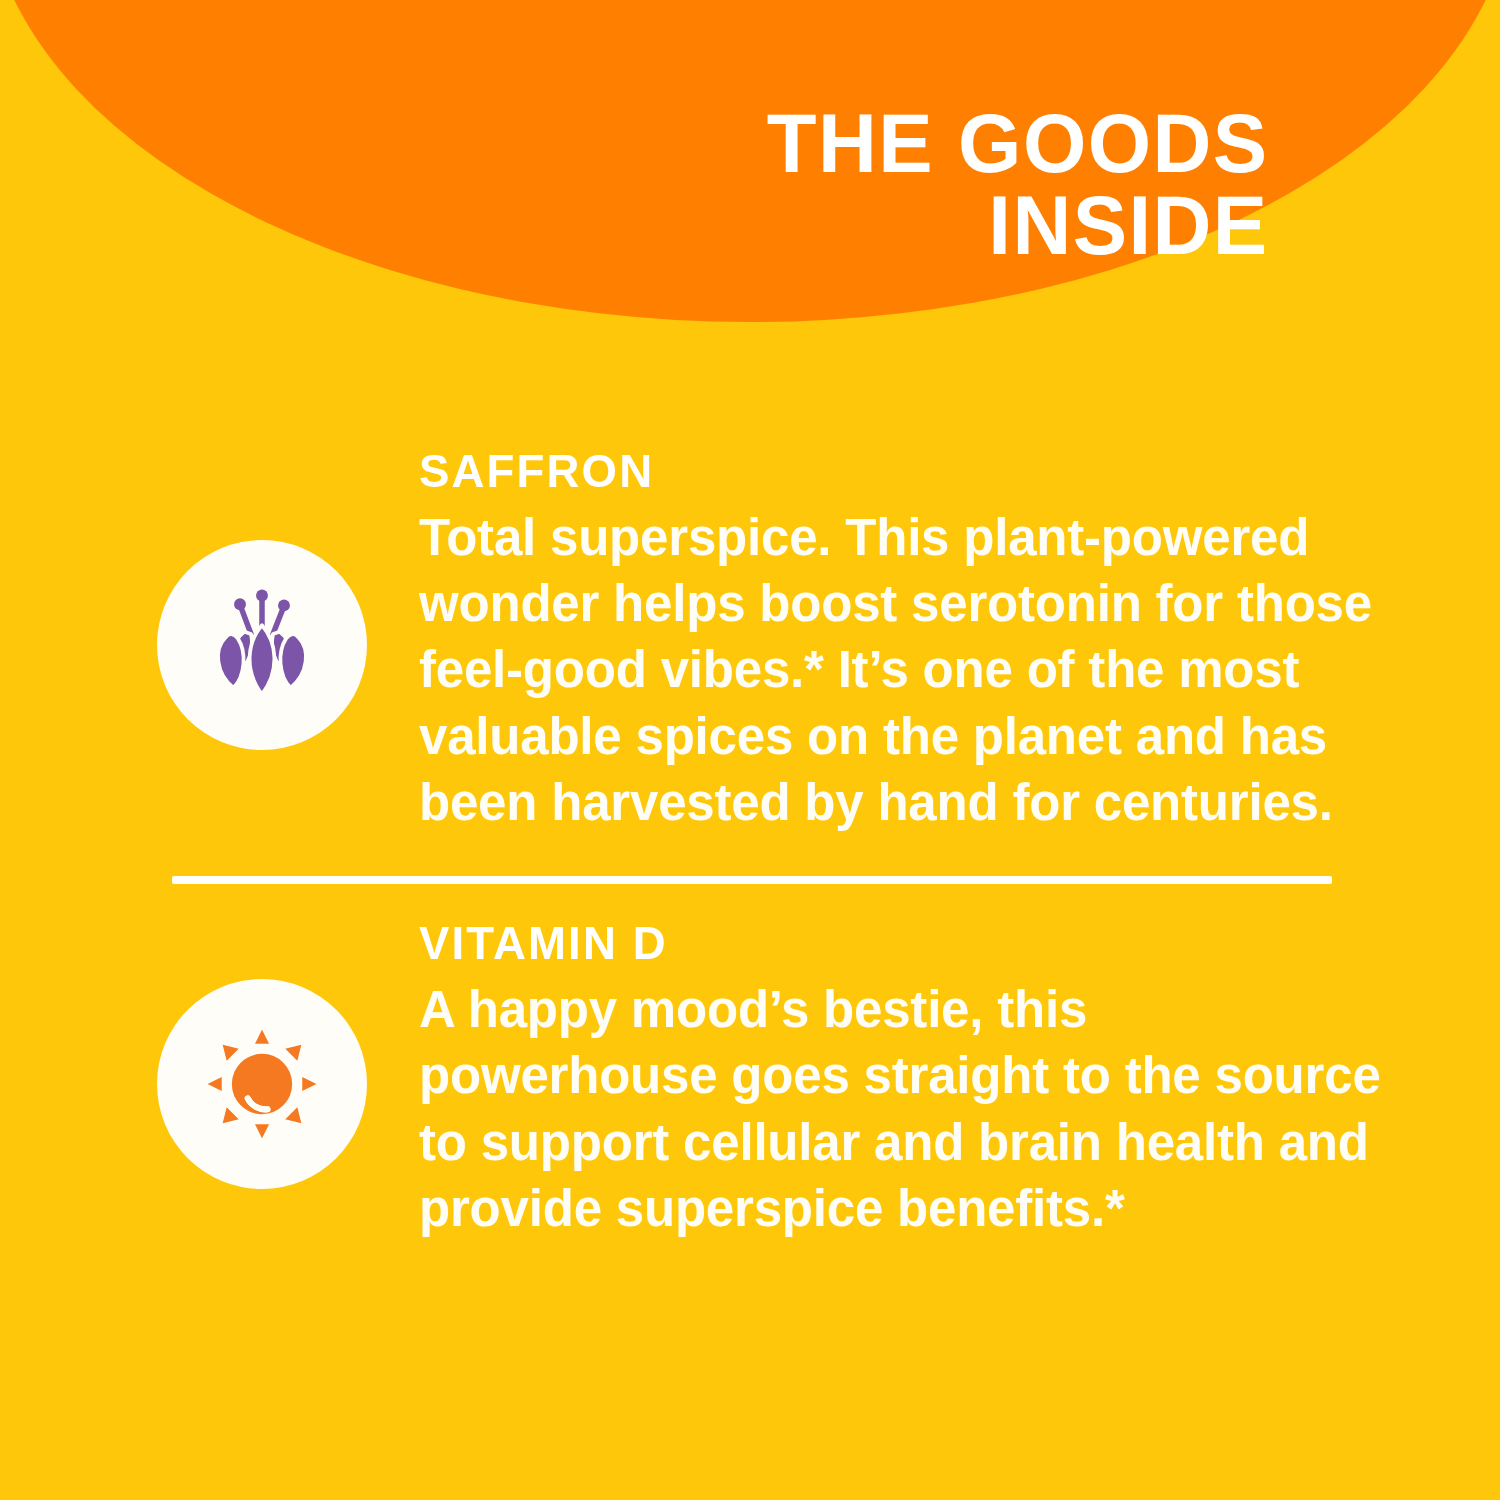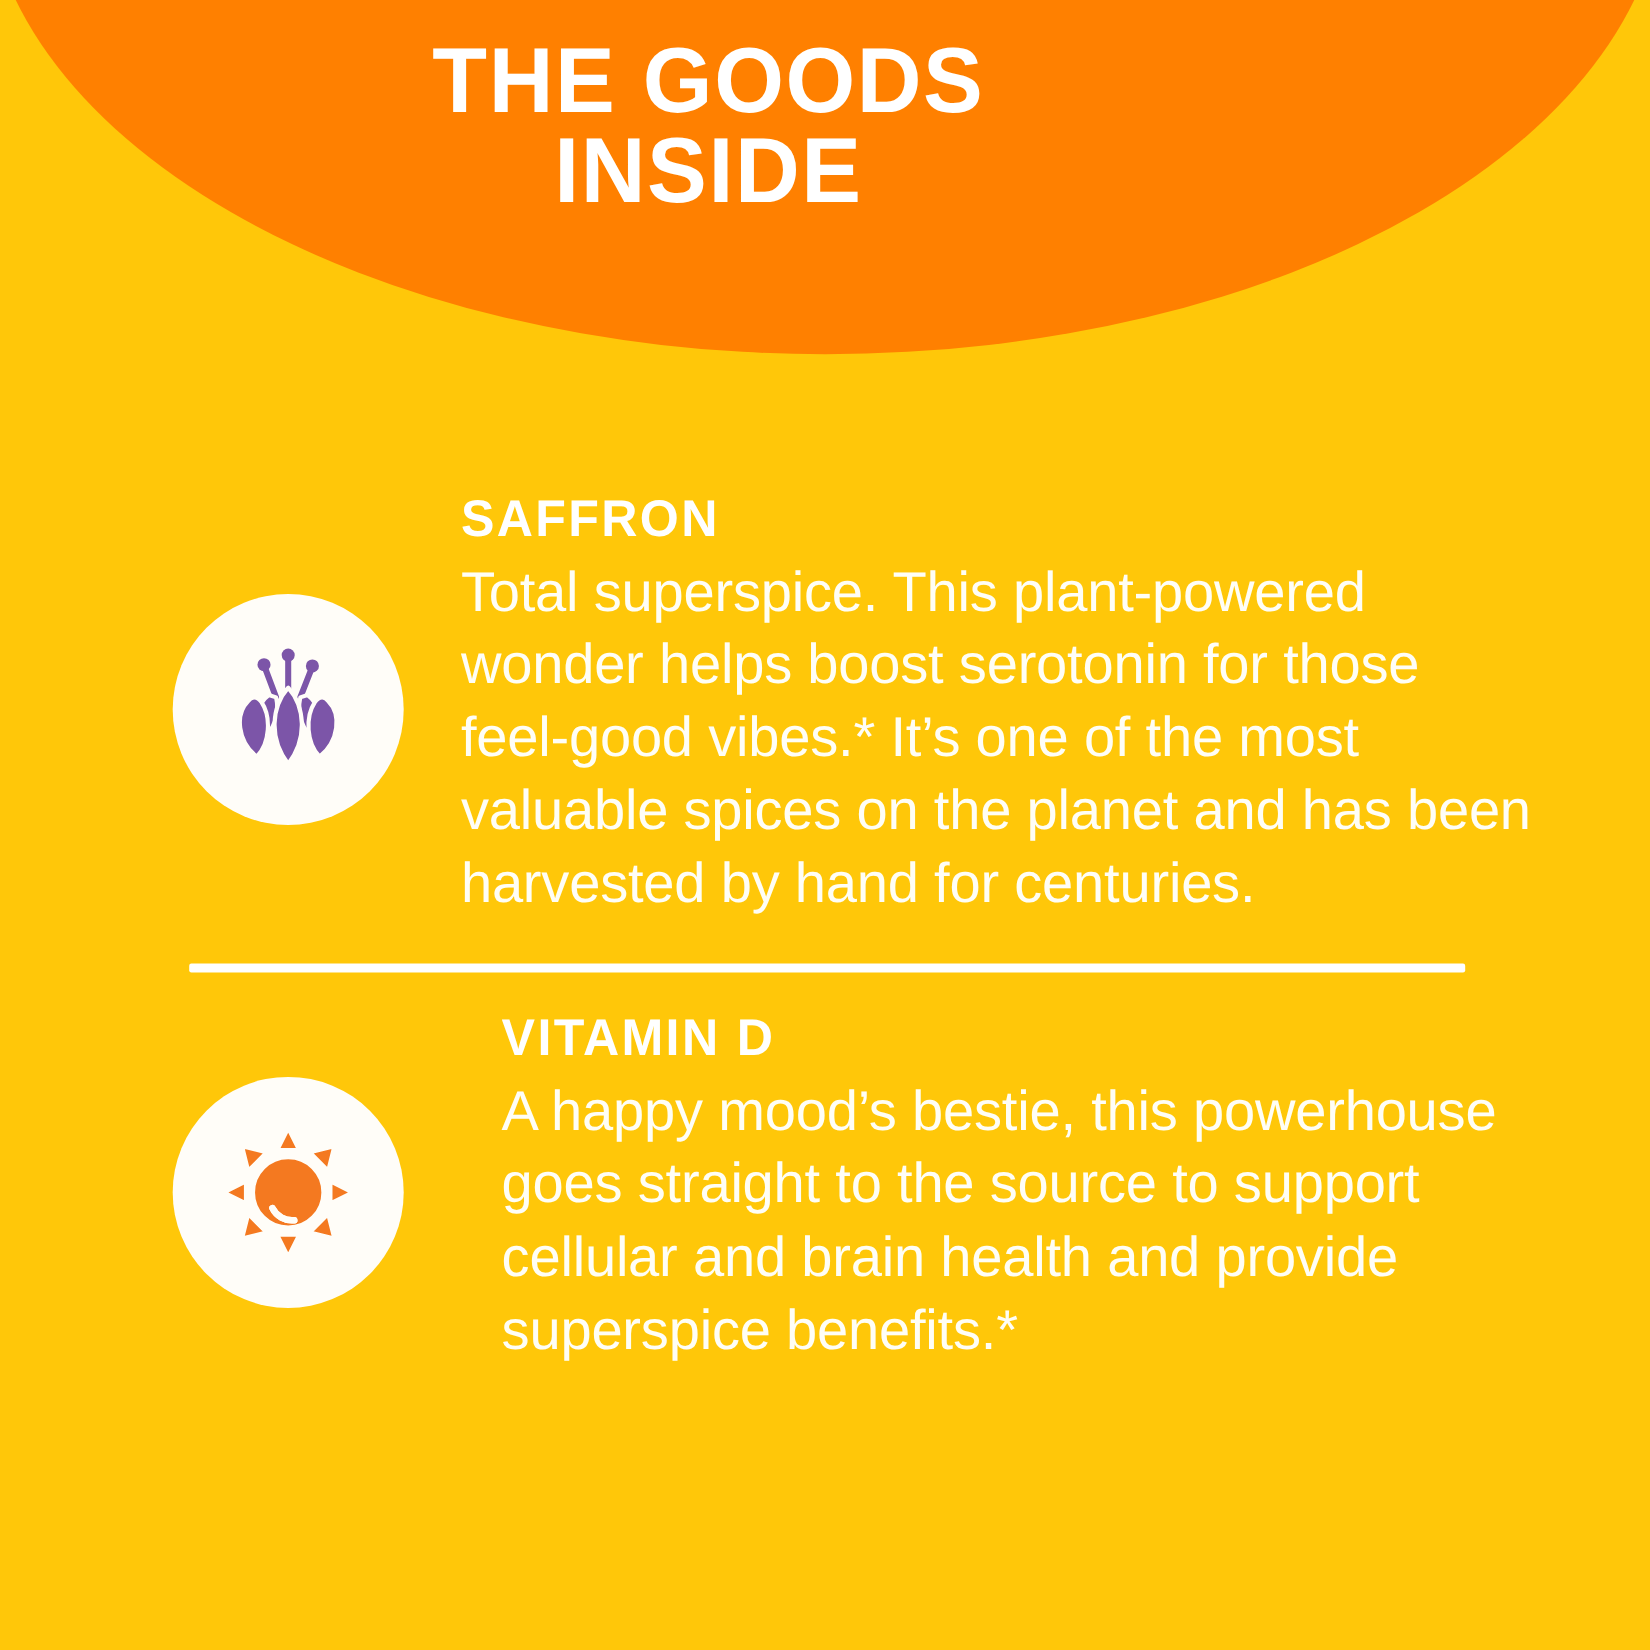--- a/index.html
+++ b/index.html
@@ -31,22 +31,22 @@
     width: 1528px;
     height: 882px;
     background: #FF8000;
     border-radius: 50% / 50%;
   }
   .header-titles {
     position: absolute;
     left: 0;
     top: 0;
     width: 1288px;
-    text-align: center;
-    padding-top: 32px;
+    text-align: right;
+    padding-top: 102px;
     box-sizing: border-box;
   }
   .header-line {
     display: block;
     color: #FFFFFF;
     font-size: 84px;
     font-weight: bold;
     line-height: 0.98;
     letter-spacing: 1.5px;
     transform: scaleX(0.97);
@@ -96,35 +96,35 @@
     font-weight: bold;
     letter-spacing: 2.2px;
     line-height: 1.25;
     margin: 0 0 4px 0;
     transform: scaleX(0.97);
     transform-origin: left center;
   }
   .ing-body {
     color: #FFFEF6;
     font-size: 51px;
-    font-weight: 400;
+    font-weight: 700;
     line-height: 1.30;
     margin: 0;
     letter-spacing: -0.2px;
   }
 
   .divider {
     height: 8px;
     background: #FFFFFF;
     margin: 40px 168px 40px 172px;
     border-radius: 2px;
   }
 
   .sec-saffron { padding-top: 112px; }
-  .sec-vitamind { padding-top: 0px; gap: 37px; }
+  .sec-vitamind { padding-top: 0px; }
 </style>
 </head>
 <body>
 
 <div class="header">
   <div class="header-curve"></div>
   <div class="header-titles">
     <span class="header-line">THE GOODS</span>
     <span class="header-line">INSIDE</span>
   </div>

